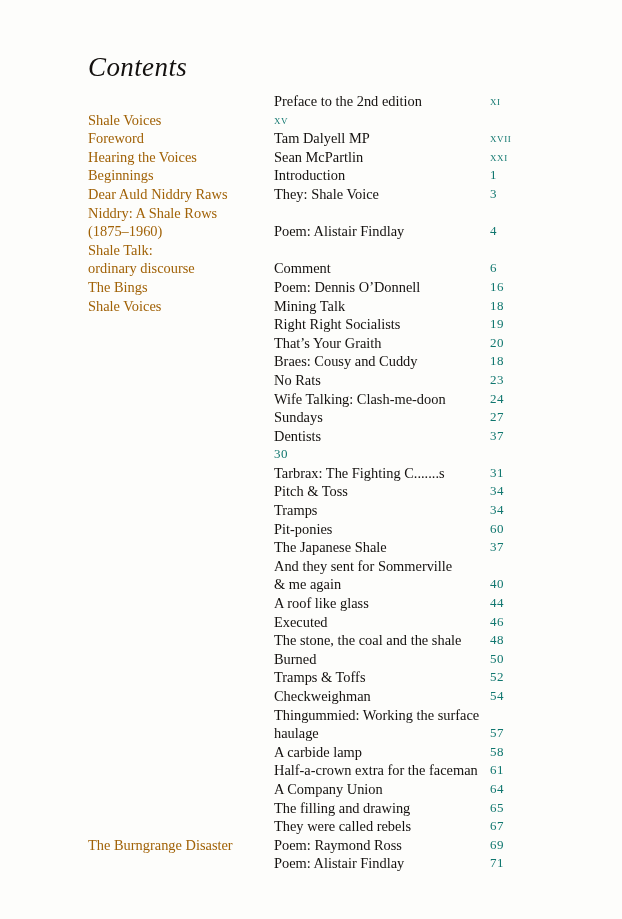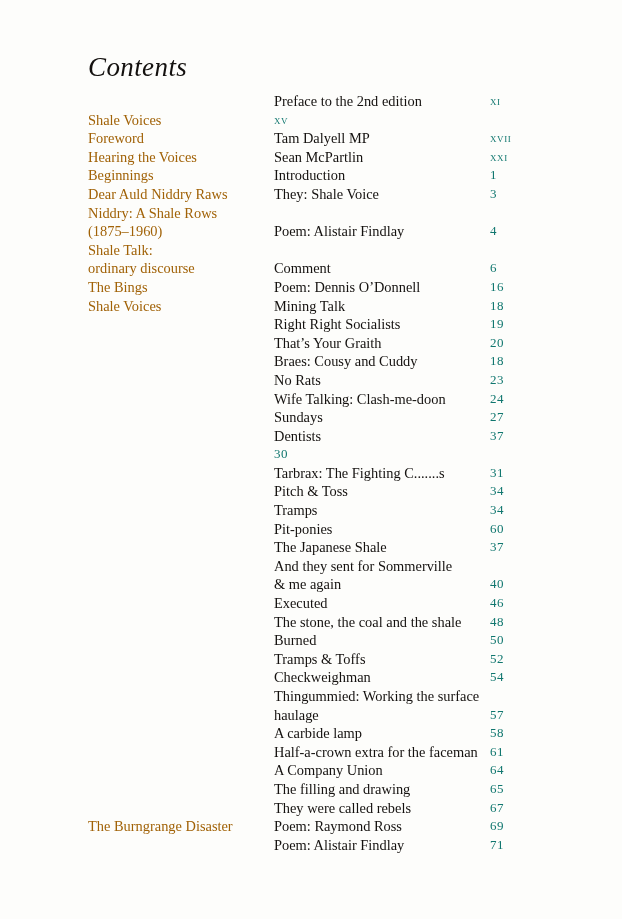--- a/index.html
+++ b/index.html
@@ -207,20 +207,25 @@
         <div class="col-entry">And they sent for Sommerville</div>
         <div class="col-page"></div>
       </div>
       <div class="row">
         <div class="col-section"></div>
         <div class="col-entry">&amp; me again</div>
         <div class="col-page">40</div>
       </div>
       <div class="row">
         <div class="col-section"></div>
+        <div class="col-entry">A roof like glass</div>
+        <div class="col-page">44</div>
+      </div>
+      <div class="row">
+        <div class="col-section"></div>
         <div class="col-entry">Executed</div>
         <div class="col-page">46</div>
       </div>
       <div class="row">
         <div class="col-section"></div>
         <div class="col-entry">The stone, the coal and the shale</div>
         <div class="col-page">48</div>
       </div>
       <div class="row">
         <div class="col-section"></div>

